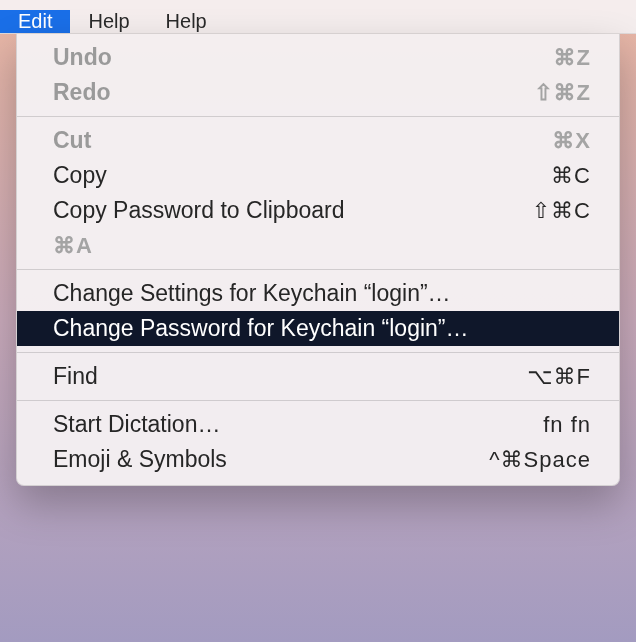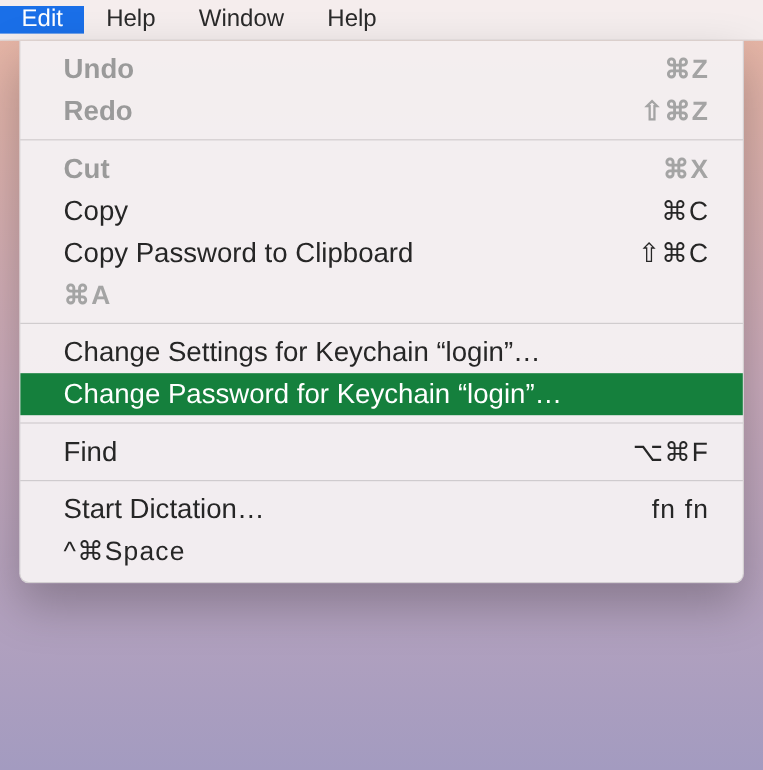--- a/index.html
+++ b/index.html
@@ -8,21 +8,21 @@
     font-family: -apple-system, "Helvetica Neue", Helvetica, Arial, sans-serif;
     font-size: 22px;
     background: linear-gradient(180deg, #e9b6a3 0%, #c9aabb 50%, #a39bc0 100%);
     overflow: hidden;
     position: relative;
   }
 
   
   .menubar {
     display: flex;
-    align-items: center;
+    align-items: flex-end;
     height: 34px;
     background: rgba(245,242,243,0.92);
     border-bottom: 1px solid rgba(0,0,0,0.08);
     padding: 0 0 0 0;
   }
   .menubar-item {
     display: flex;
     align-items: center;
     padding: 0 18px;
     font-size: 20px;
@@ -57,21 +57,21 @@
     font-size: 23px;
     color: #262626;
     cursor: default;
     white-space: nowrap;
   }
   .menu-row.disabled {
     color: #9a9a9a;
     font-weight: bold;
   }
   .menu-row.highlight {
-    background: #15803d;
+    background: #0f172a;
     color: #ffffff;
   }
   .menu-row .shortcut {
     font-size: 22px;
     letter-spacing: 1px;
     color: inherit;
     display: flex;
     align-items: center;
     gap: 2px;
   }
@@ -90,23 +90,20 @@
 </style>
 </head>
 <body>
 
 <div class="menubar">
   <div class="menubar-item active">
     <span>Edit</span>
   </div>
   <div class="menubar-item">
     <span>Help</span>
-  </div>
-  <div class="menubar-item">
-    <span>Window</span>
   </div>
   <div class="menubar-item">
     <span>Help</span>
   </div>
 </div>
 
 <div class="dropdown">
 
   <div class="menu-row disabled">
     <span>Undo</span>
@@ -153,16 +150,17 @@
     <span class="shortcut">⌥⌘F</span>
   </div>
 
   <div class="sep"></div>
 
   <div class="menu-row">
     <span>Start Dictation…</span>
     <span class="shortcut">fn fn</span>
   </div>
   <div class="menu-row">
+    <span>Emoji &amp; Symbols</span>
     <span class="shortcut">^⌘Space</span>
   </div>
 
 </div>
 
 </body></html>

